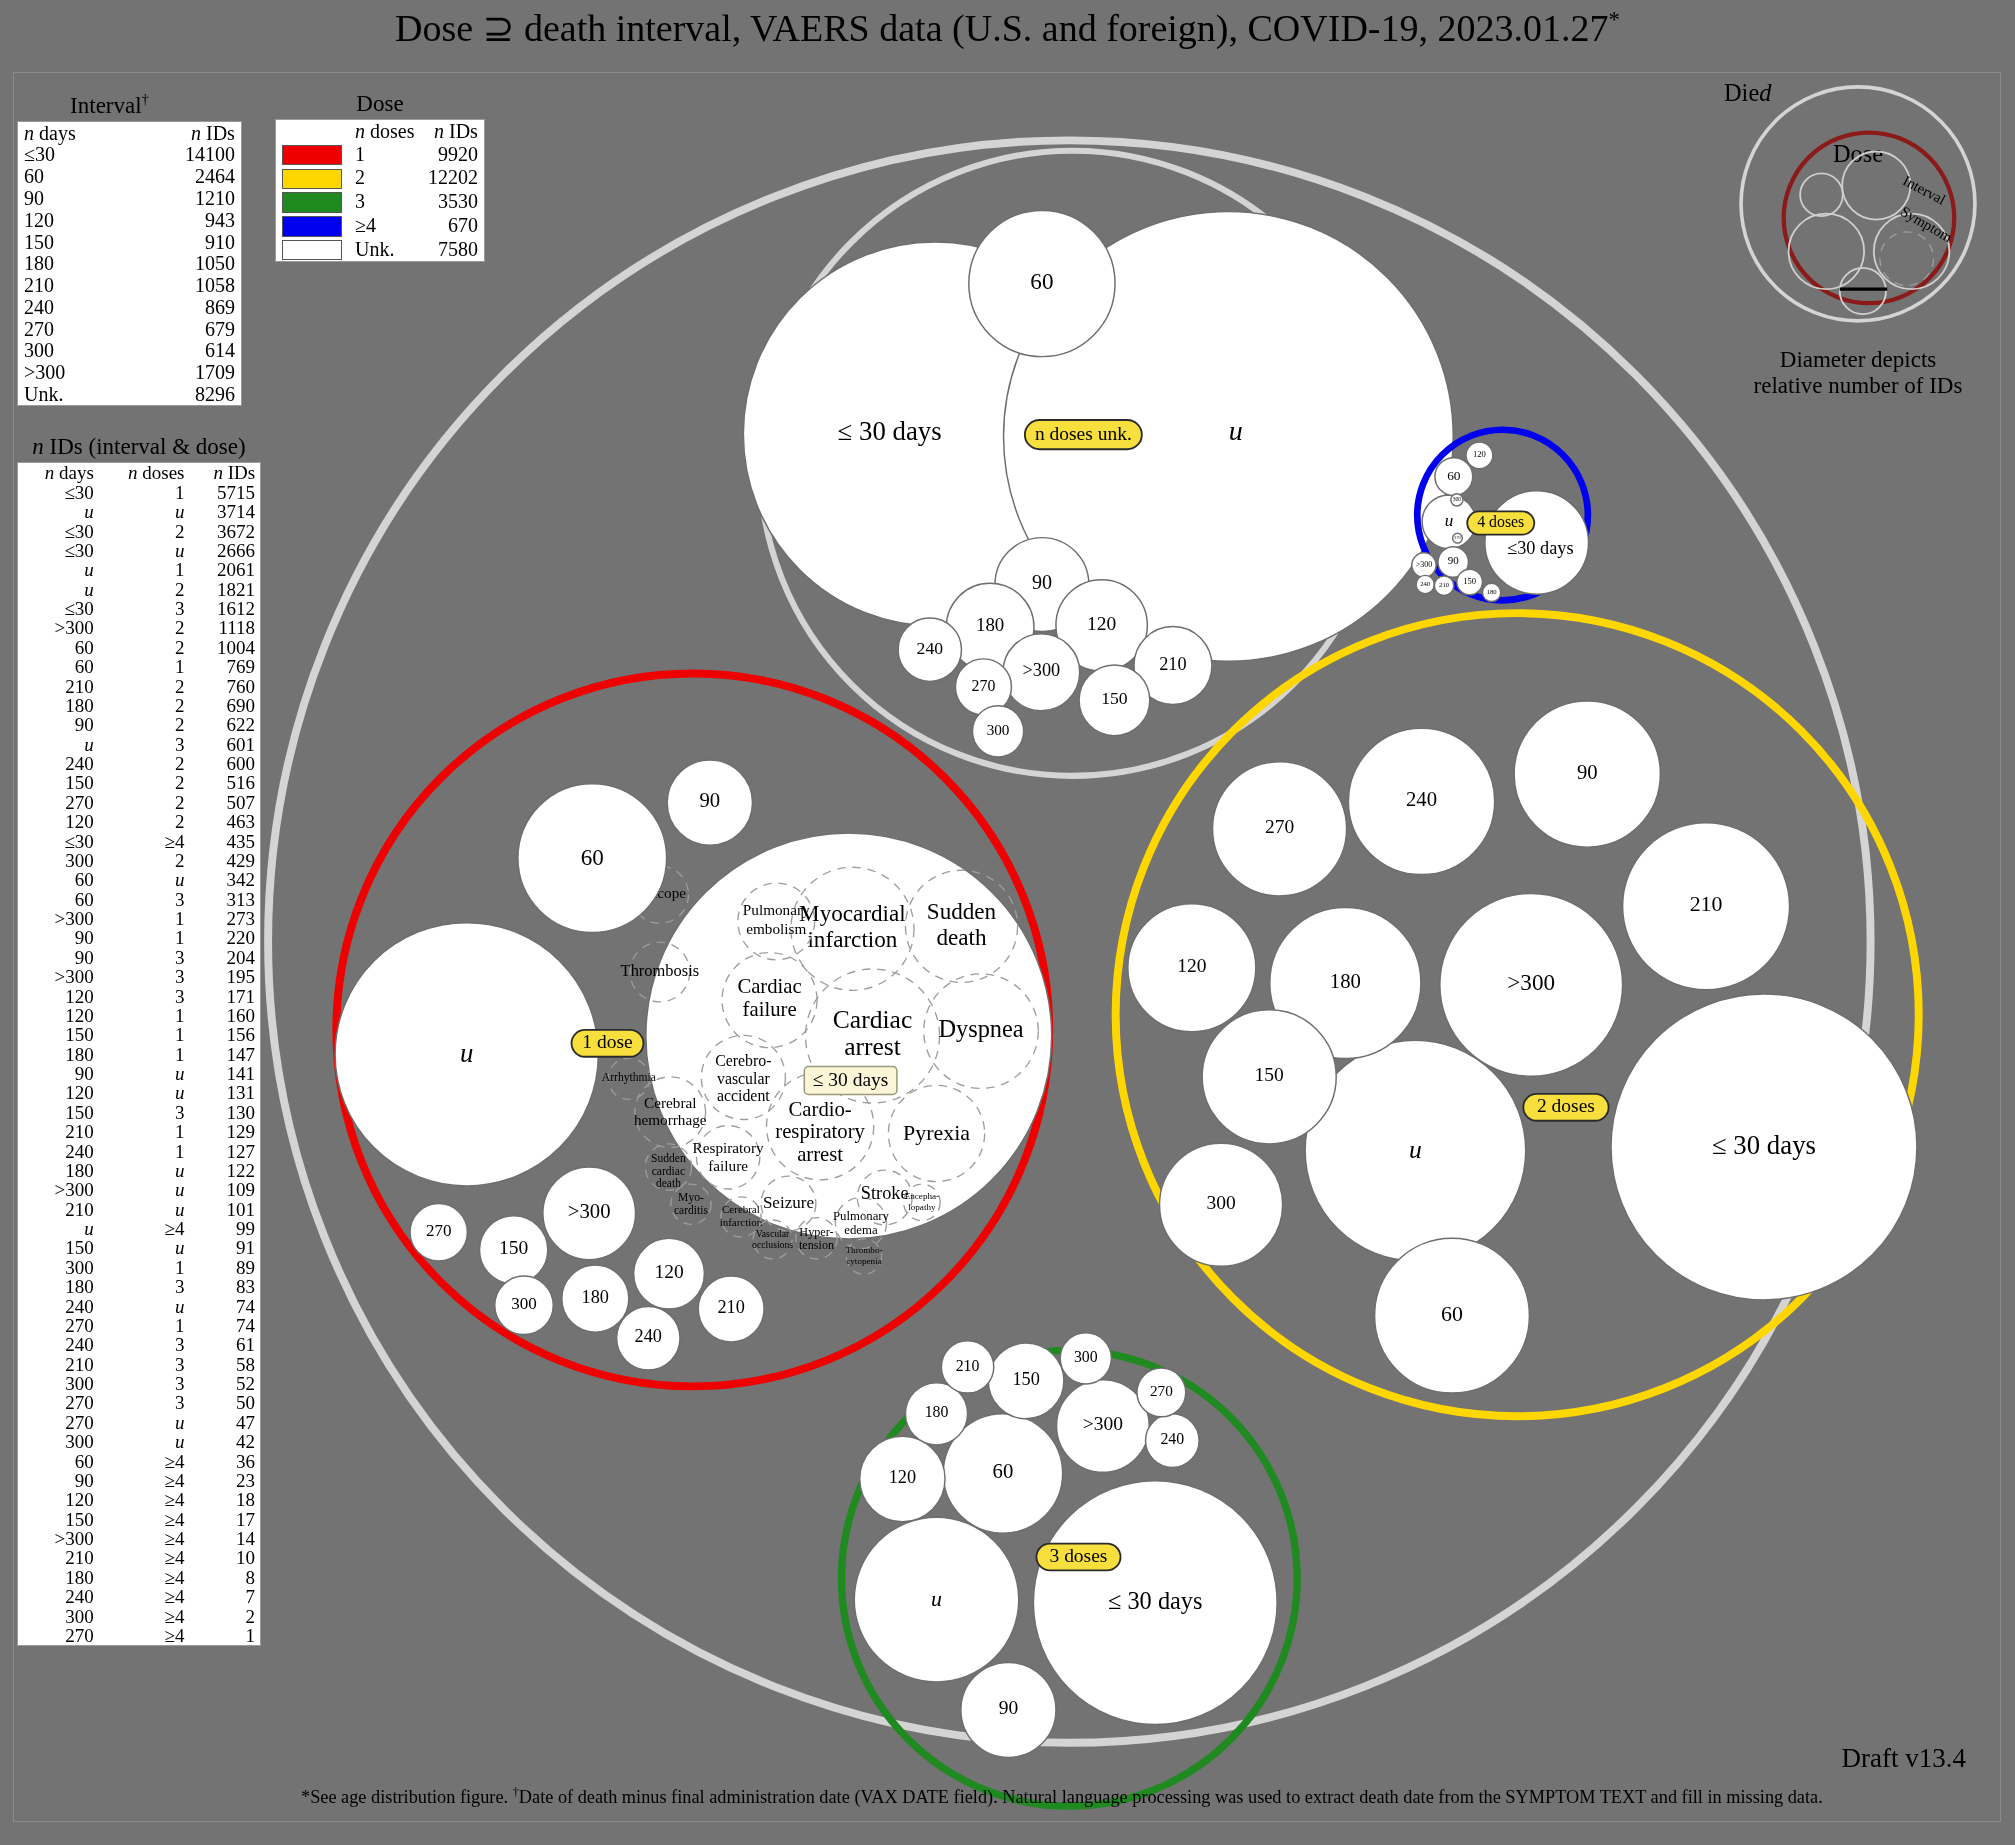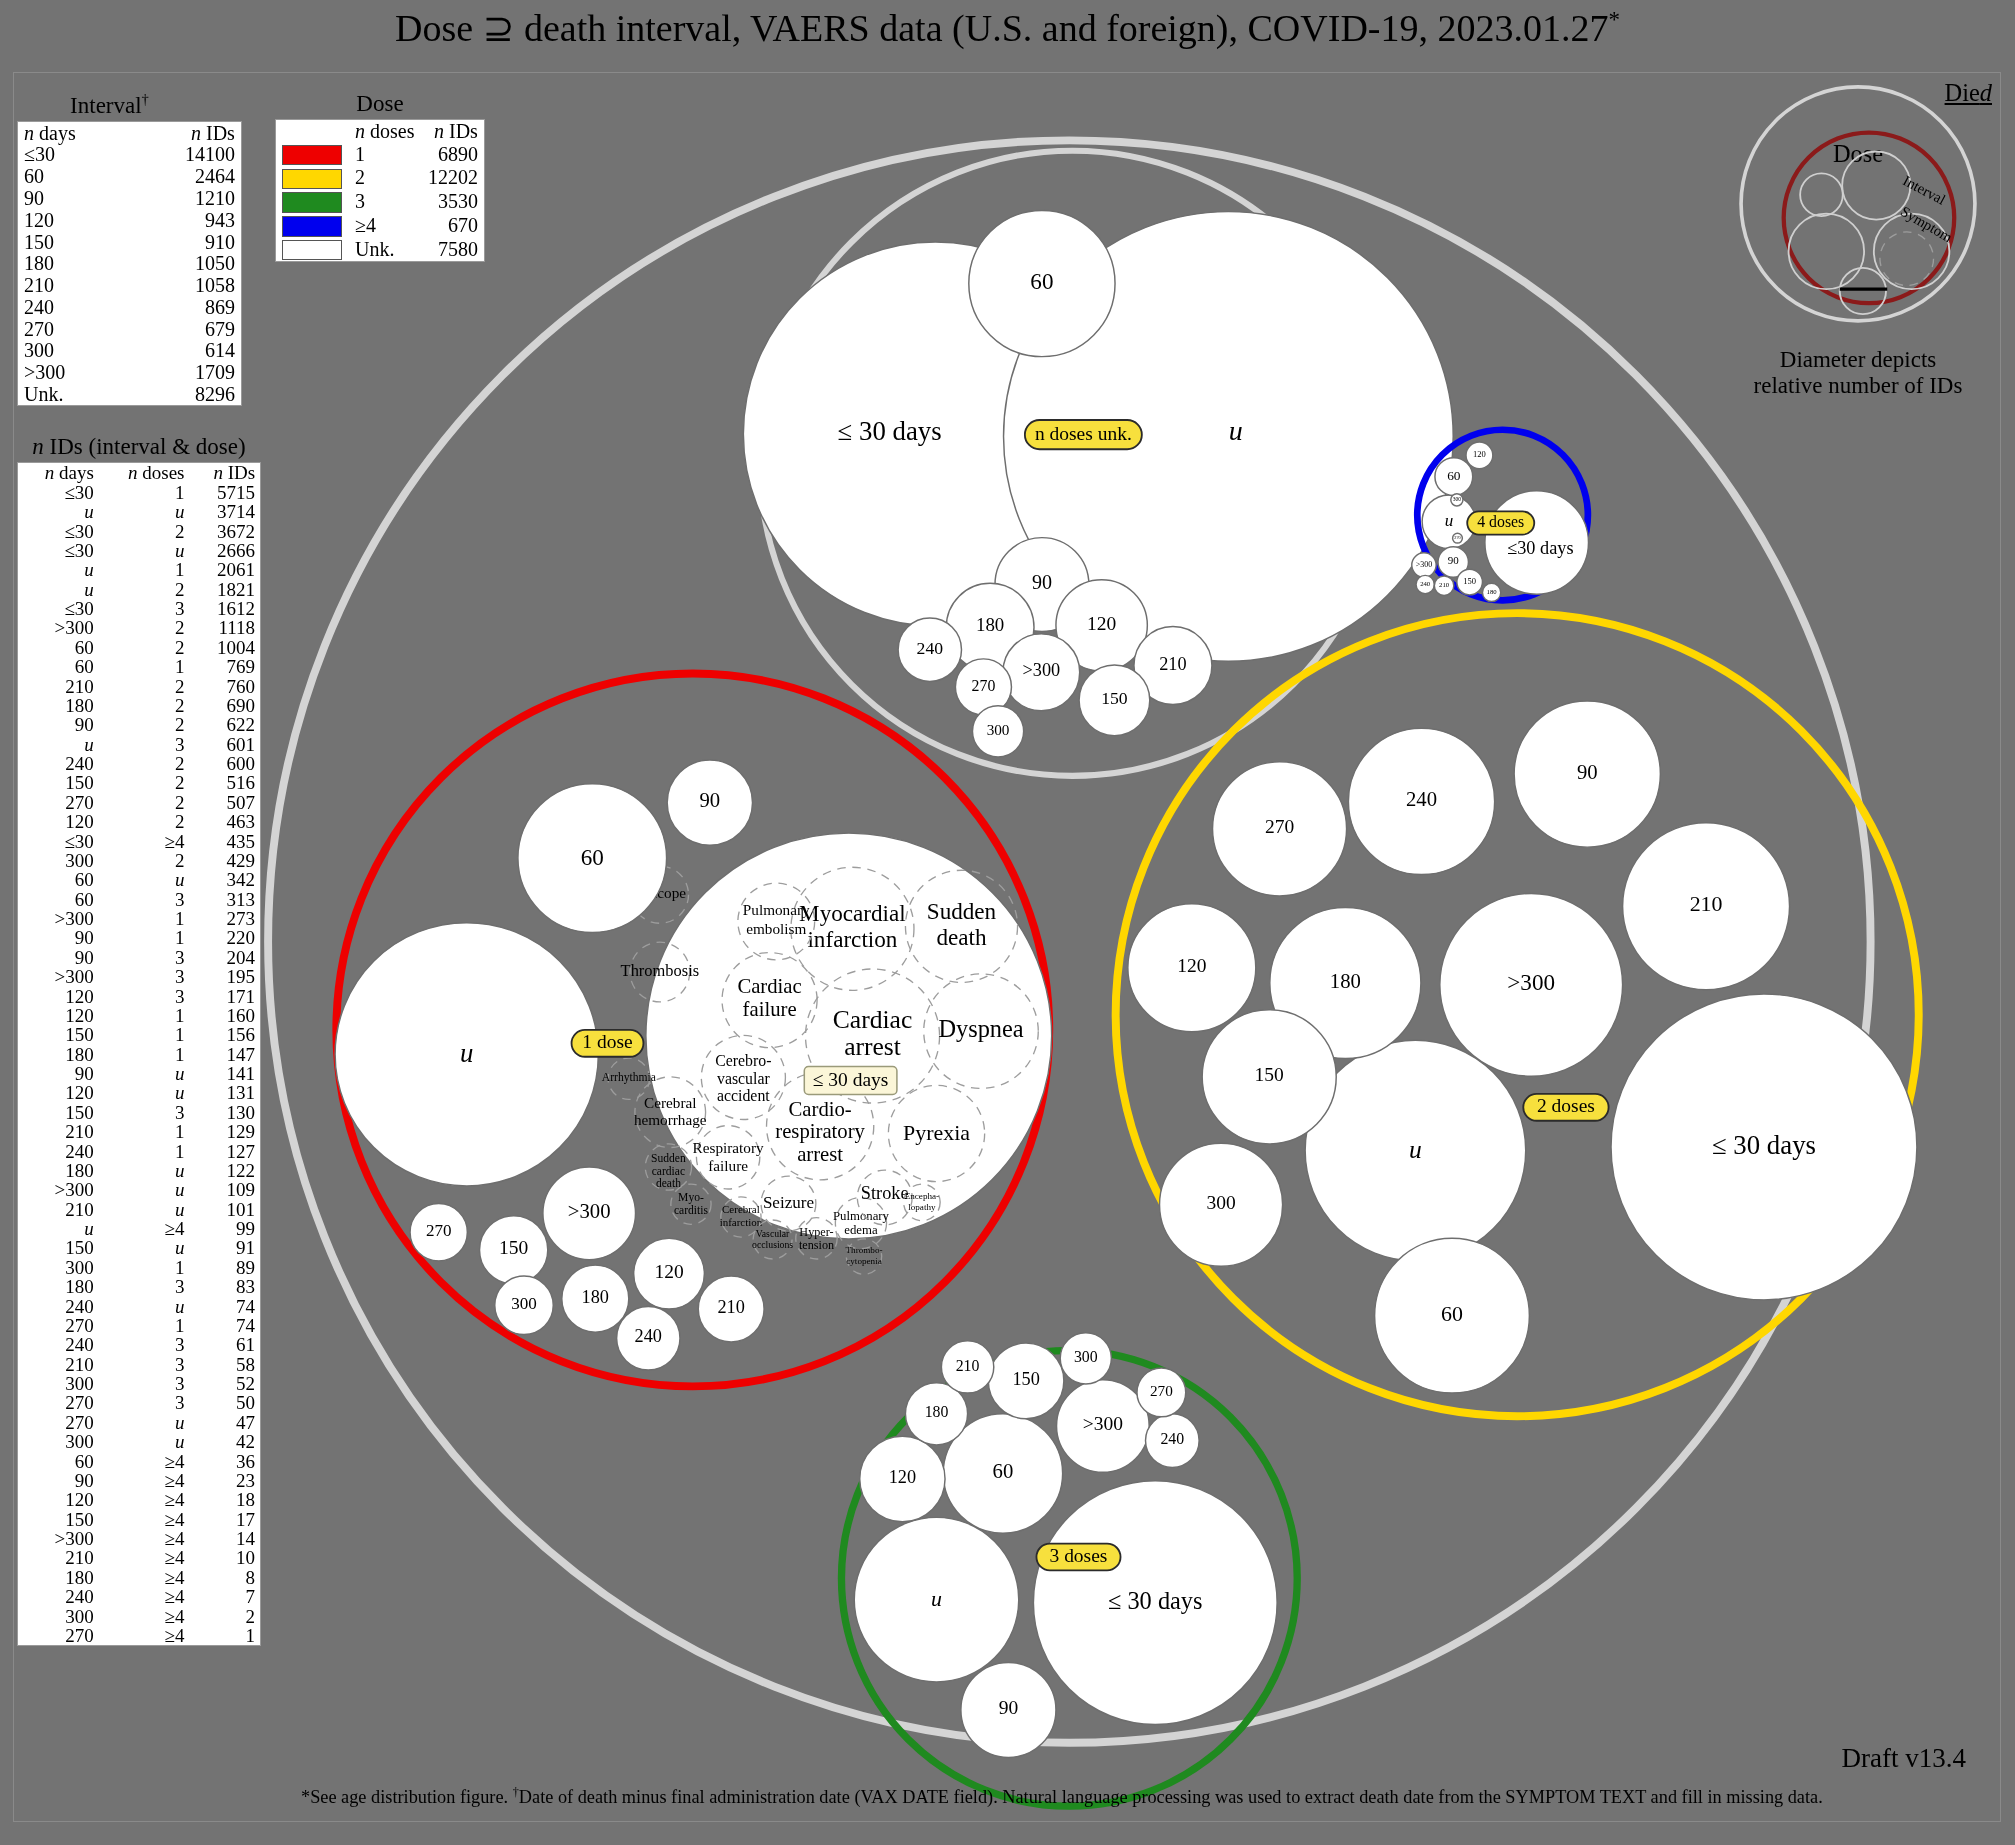--- a/index.html
+++ b/index.html
@@ -25,21 +25,21 @@
   #intervalTbl{left:17px;top:91px;width:185px;}
   #intervalTbl table.lt{width:225px;}
   #doseTbl{left:275px;top:91px;}
   #doseTbl table.lt{width:210px;}
   #comboTbl{left:17px;top:434px;width:244px;}
   #comboTbl table.lt{width:244px;font-size:19px;}
   #comboTbl table.lt td{padding:0px 4.9px;line-height:1.02;}
 
   
   #keyWrap{position:absolute;left:1724px;top:79px;width:268px;height:329px;}
-  #keyCap{position:absolute;left:0;top:0;width:268px;text-align:right;font-size:24.4px;text-decoration:underline;}
+  #keyCap{position:absolute;left:0;top:0;width:268px;text-align:left;font-size:24.4px;}
   #keyCap .it{font-style:italic;}
   #keyDose{position:absolute;left:0;top:61px;width:268px;text-align:center;font-size:24.4px;}
   #keyNote{position:absolute;left:0;top:268px;width:268px;text-align:center;font-size:23px;line-height:1.15;}
 
   #draft{position:absolute;right:49px;top:1743px;font-size:27px;}
   #footnote{position:absolute;left:268px;top:1785px;font-size:18.3px;margin-left:33px;}
   #footnote .sup{font-size:12.2px;vertical-align:super;}
 
   svg{position:absolute;left:0;top:0;}
   .ring{fill:none;}
@@ -129,21 +129,21 @@
     <table class="lt">
         <tbody id="doseBody">
           <tr>
             <td></td>
             <td class="hd"><span class="ital">n</span> doses</td>
             <td class="hd r"><span class="ital">n</span> IDs</td>
           </tr>
           <tr>
             <td><span class="sw" style="background:#ee0000"></span></td>
             <td>1</td>
-            <td class="r">6890</td>
+            <td class="r">9920</td>
           </tr>
           <tr>
             <td><span class="sw" style="background:#ffd700"></span></td>
             <td>2</td>
             <td class="r">12202</td>
           </tr>
           <tr>
             <td><span class="sw" style="background:#1f8a1f"></span></td>
             <td>3</td>
             <td class="r">3530</td>

